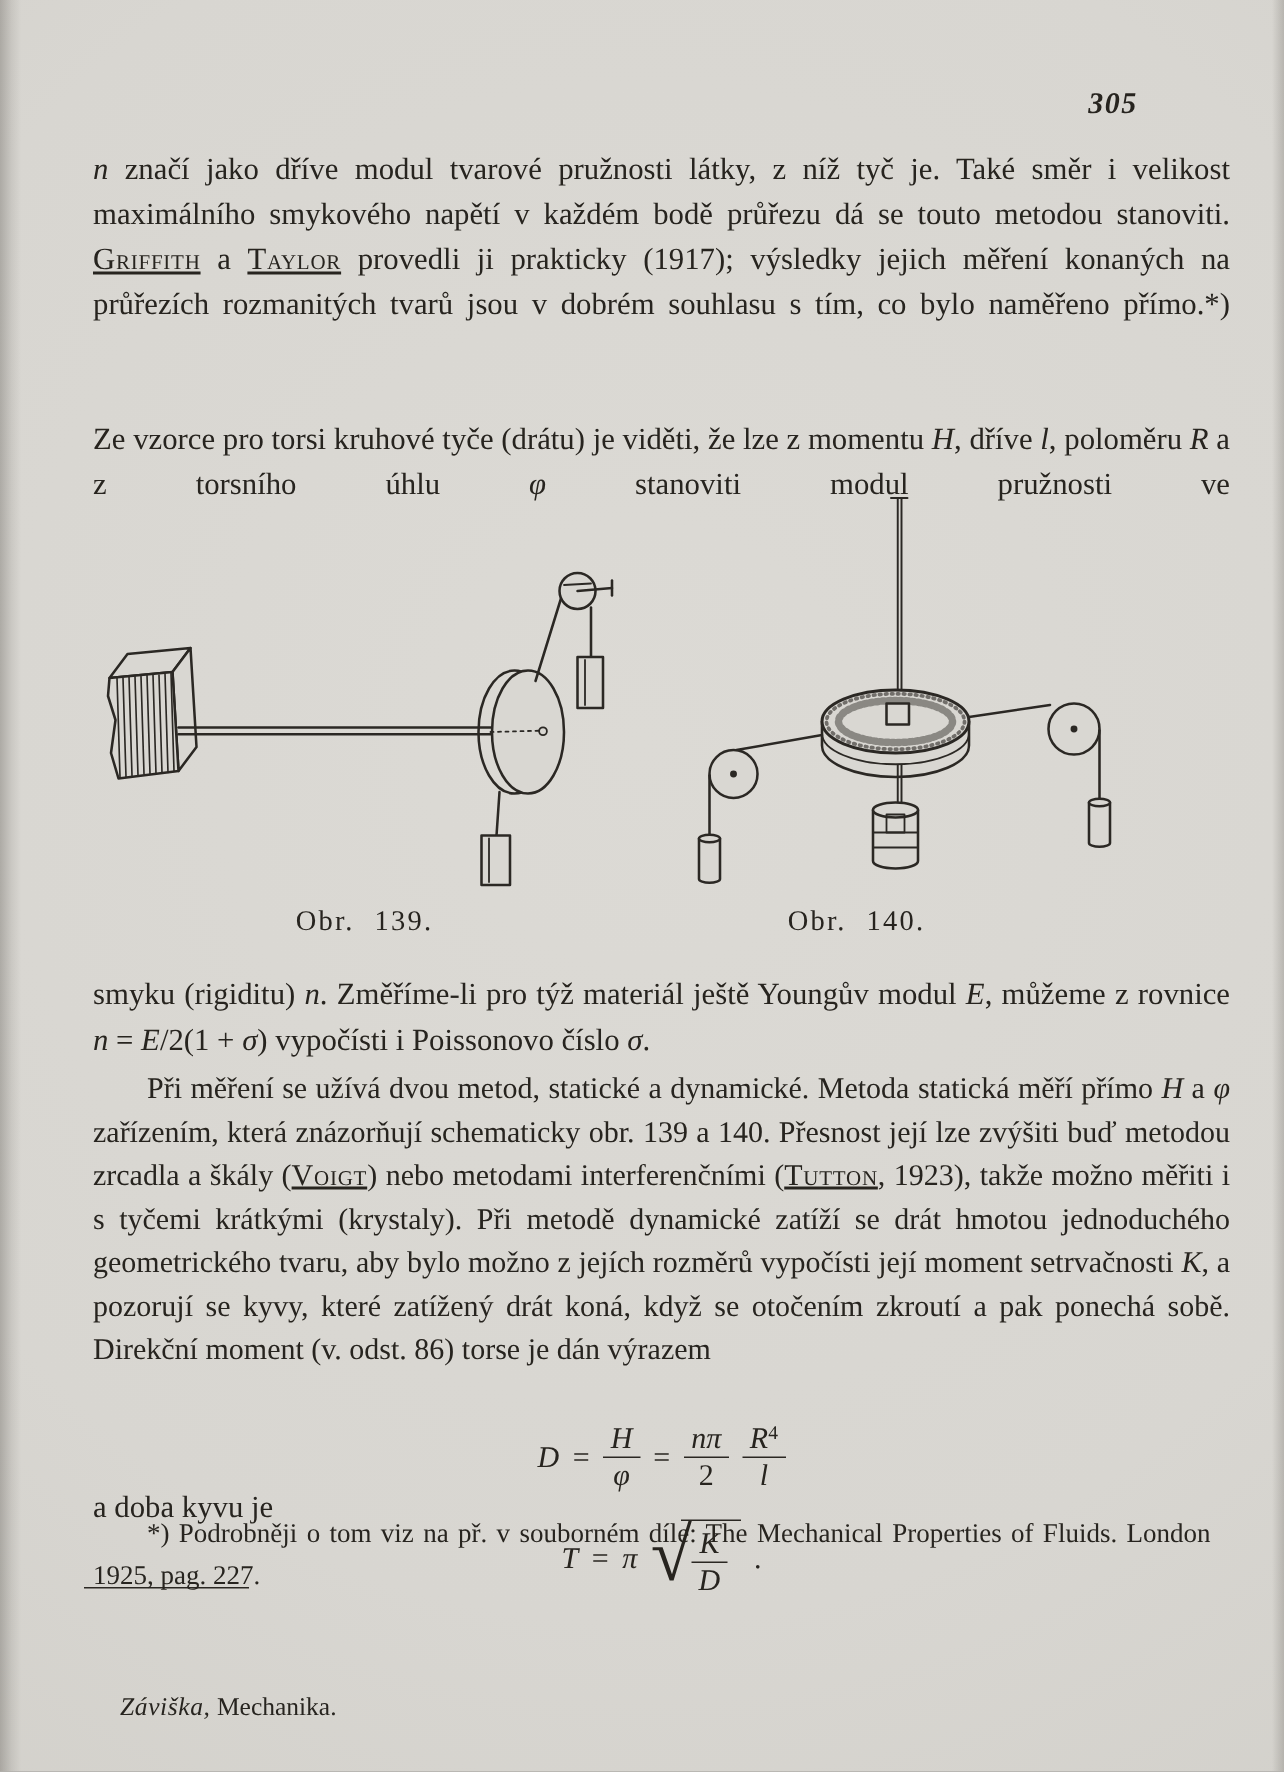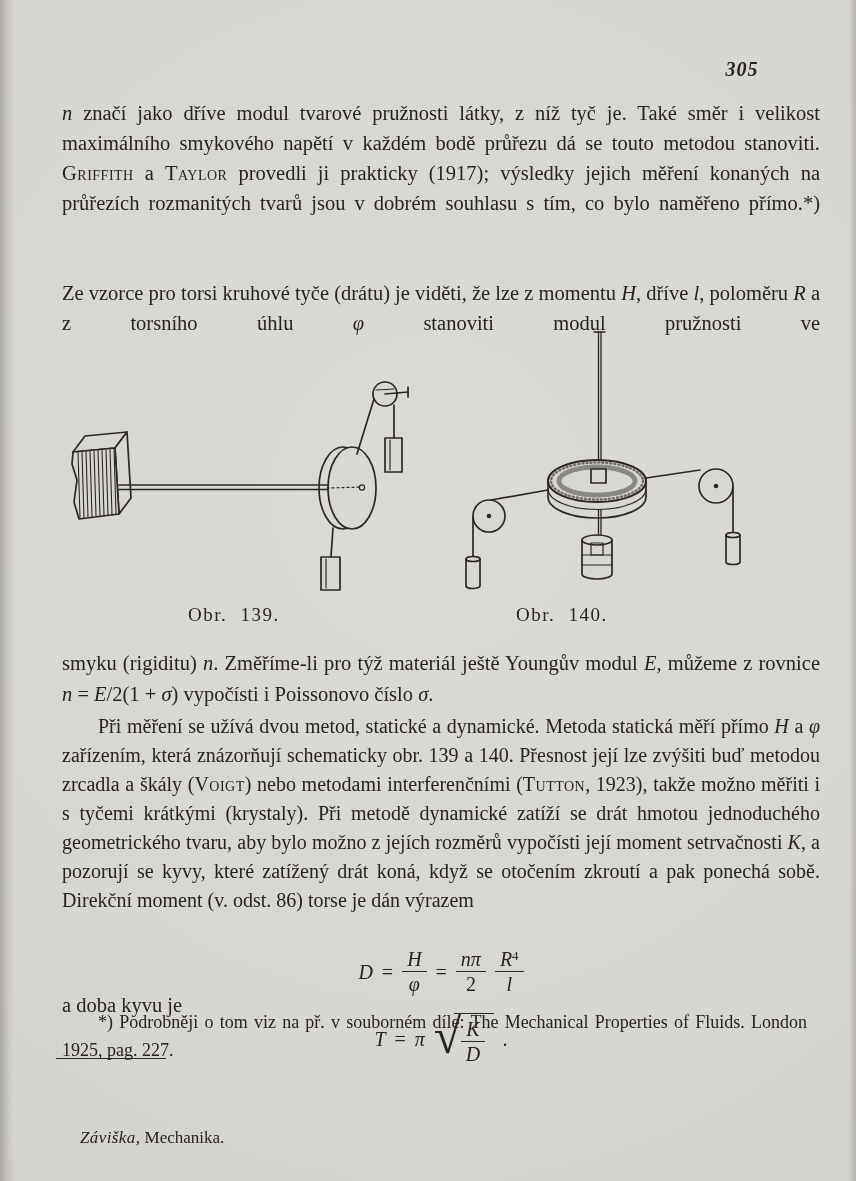--- a/index.html
+++ b/index.html
@@ -15,25 +15,25 @@
         background:linear-gradient(270deg, rgba(72,68,62,.22), rgba(72,68,62,0));
         pointer-events:none;}
   .pagenum{position:absolute;left:712px;top:58px;width:60px;text-align:center;
         font-size:20px;font-weight:bold;letter-spacing:1px;font-style:italic;}
   .textblock{position:absolute;left:62px;width:758px;font-size:20.5px;line-height:30px;
         text-align:justify;text-justify:inter-word;}
   .j-last{text-align-last:justify;}
   .indent{text-indent:36px;}
   .heading{font-weight:bold;letter-spacing:.2px;}
   .i{font-style:italic;}
-  .sc{font-variant:small-caps;letter-spacing:.5px;}
+  .sc{font-variant:small-caps;letter-spacing:.5px;text-decoration:underline;}
   
   .fig{position:absolute;}
   .fig svg{display:block;}
-  .figcap{position:absolute;font-size:19px;letter-spacing:1.5px;word-spacing:7px;text-align:left;width:110px;}
+  .figcap{position:absolute;font-size:19px;letter-spacing:1.5px;word-spacing:7px;text-align:center;width:110px;}
   
   .formula{position:absolute;left:62px;width:758px;display:flex;justify-content:center;
         align-items:center;gap:9px;font-size:20px;line-height:1.1;}
   .frac{display:inline-flex;flex-direction:column;align-items:center;}
   .frac .num{padding:0 5px 1px 5px;border-bottom:1.5px solid #2a2722;}
   .frac .den{padding-top:1px;}
   .fvar{font-style:italic;}
   sup.exp{font-size:13px;line-height:0;vertical-align:6px;font-style:normal;}
   .root{display:inline-flex;align-items:flex-start;}
   .radical{font-size:50px;line-height:46px;margin-right:-7px;transform:translateY(1px);}

